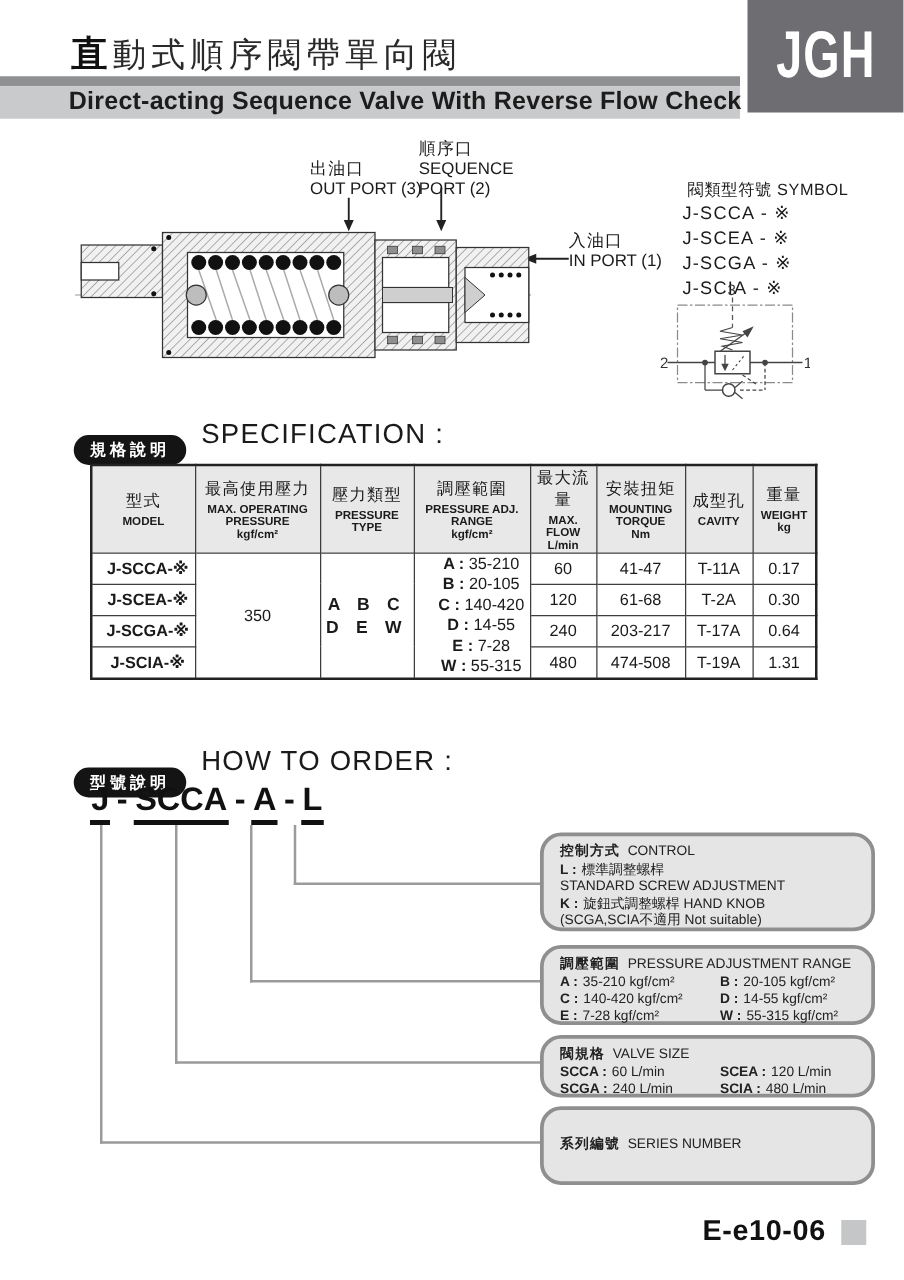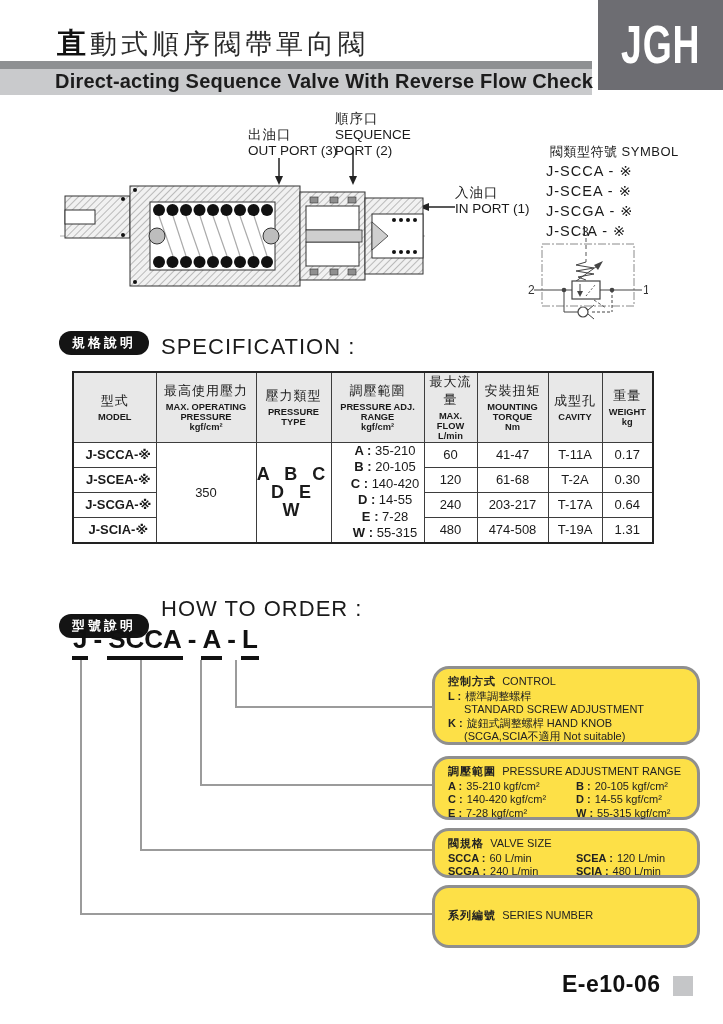--- a/index.html
+++ b/index.html
@@ -31,37 +31,37 @@
   
   table.spec { position:absolute; left:72px; top:371px; width:580px; border-collapse:collapse; table-layout:fixed; }
   table.spec th, table.spec td { border:1px solid #3d3d3d; }
   table.spec { border:2px solid #222; }
   table.spec thead th { background:#e8e8e8; height:70px; vertical-align:middle; text-align:center; font-weight:400; }
   .h-zh { font-size:13px; letter-spacing:1px; }
   .h-en { font-size:9.3px; font-weight:700; margin-top:2px; letter-spacing:0; }
   .h-unit { font-size:9.3px; font-weight:700; }
   table.spec tbody td { height:25px; text-align:center; font-size:13px; vertical-align:middle; background:#fff; }
   td.model-cell { text-align:left; padding-left:7px; font-weight:700; font-size:13px; letter-spacing:0; }
-  td.type-cell div { font-weight:700; font-size:18px; letter-spacing:5px; line-height:18px; }
+  td.type-cell div { font-weight:700; font-size:14px; letter-spacing:5px; line-height:18px; }
   td.range-cell { text-align:left; padding-left:15px; }
   td.range-cell .rline { font-size:13px; line-height:16.5px; }
   td.range-cell .rk { font-weight:700; }
 
   
   .model-code { position:absolute; left:72px; top:624px; font-size:26px; font-weight:800; letter-spacing:0; white-space:nowrap; color:#111; }
   .model-code .part { display:inline-block; border-bottom:4px solid #111; padding:0 1px 1px 1px; transform-origin:left bottom; }
   .model-code .sep { display:inline-block; margin:0 5px; }
 
   .connector { position:absolute; border-left:2px solid #9b9b9b; border-bottom:2px solid #9b9b9b; }
 
-  .obox { position:absolute; left:432px; width:268px; background:#fde047; border:3px solid #8f8f8f; border-radius:17px; padding:6px 13px; font-size:11px; line-height:13.5px; color:#222; }
+  .obox { position:absolute; left:432px; width:268px; background:#e5e5e5; border:3px solid #8f8f8f; border-radius:17px; padding:6px 13px; font-size:11px; line-height:13.5px; color:#222; }
   .obox .btitle { margin-bottom:1px; }
   .obox .btitle .zh { font-weight:700; letter-spacing:1px; }
   .obox .k { font-weight:700; margin-right:4px; }
-  .obox .indent { margin-left:16px; }
+  .obox .indent { margin-left:0; }
   .obox .grid2 { display:grid; grid-template-columns:128px 1fr; }
   .obox.center-v { display:flex; align-items:center; }
 
   
   .page-code { position:absolute; left:562px; top:971px; font-size:23px; font-weight:800; letter-spacing:0.5px; color:#111; }
   .footer-square { position:absolute; left:673px; top:976px; width:20px; height:20px; background:#c5c6c8; }
 
   svg text { font-family:"Liberation Sans","DejaVu Sans",sans-serif; }
 </style>
 </head>
@@ -216,21 +216,21 @@
     <line x1="36" y1="64" x2="36" y2="86" stroke="#444" stroke-width="1"></line>
     <line x1="84" y1="64" x2="84" y2="86" stroke="#444" stroke-width="1" stroke-dasharray="3 2"></line>
     <line x1="36" y1="86" x2="50" y2="86" stroke="#444" stroke-width="1"></line>
     <line x1="64" y1="86" x2="84" y2="86" stroke="#444" stroke-width="1" stroke-dasharray="3 2"></line>
     <circle cx="55" cy="86" r="5" fill="#fff" stroke="#444" stroke-width="1.2"></circle>
     <line x1="66" y1="79" x2="60" y2="84" stroke="#444" stroke-width="1"></line>
     <line x1="66" y1="93" x2="60" y2="88" stroke="#444" stroke-width="1"></line>
     <line x1="66" y1="74" x2="78" y2="82" stroke="#444" stroke-width="0.9" stroke-dasharray="3 2"></line>
   </svg>
 
-  <div class="pill" style="top:331px;">規格說明</div>
+  <div class="pill" style="top:348px;">規格說明</div>
   <div class="section-heading" style="top:334px;">SPECIFICATION :</div>
 
   <table class="spec">
     <colgroup>
       <col style="width:83px">
         <col style="width:100px">
         <col style="width:75px">
         <col style="width:93px">
       <col style="width:53px">
         <col style="width:71px">

